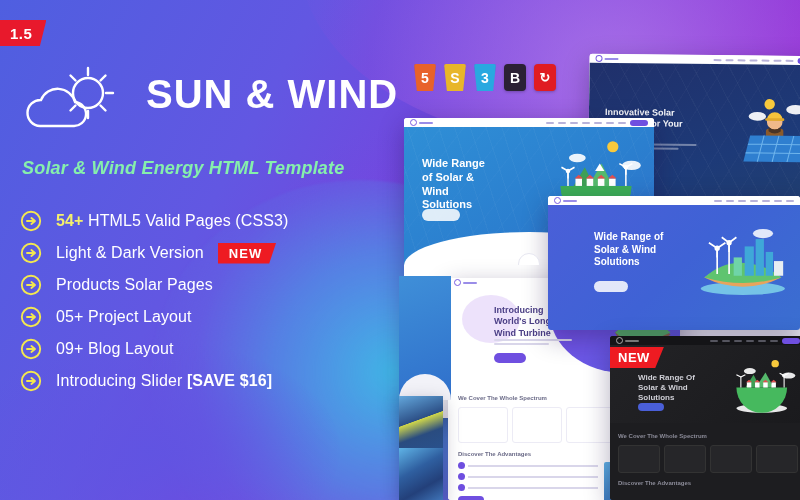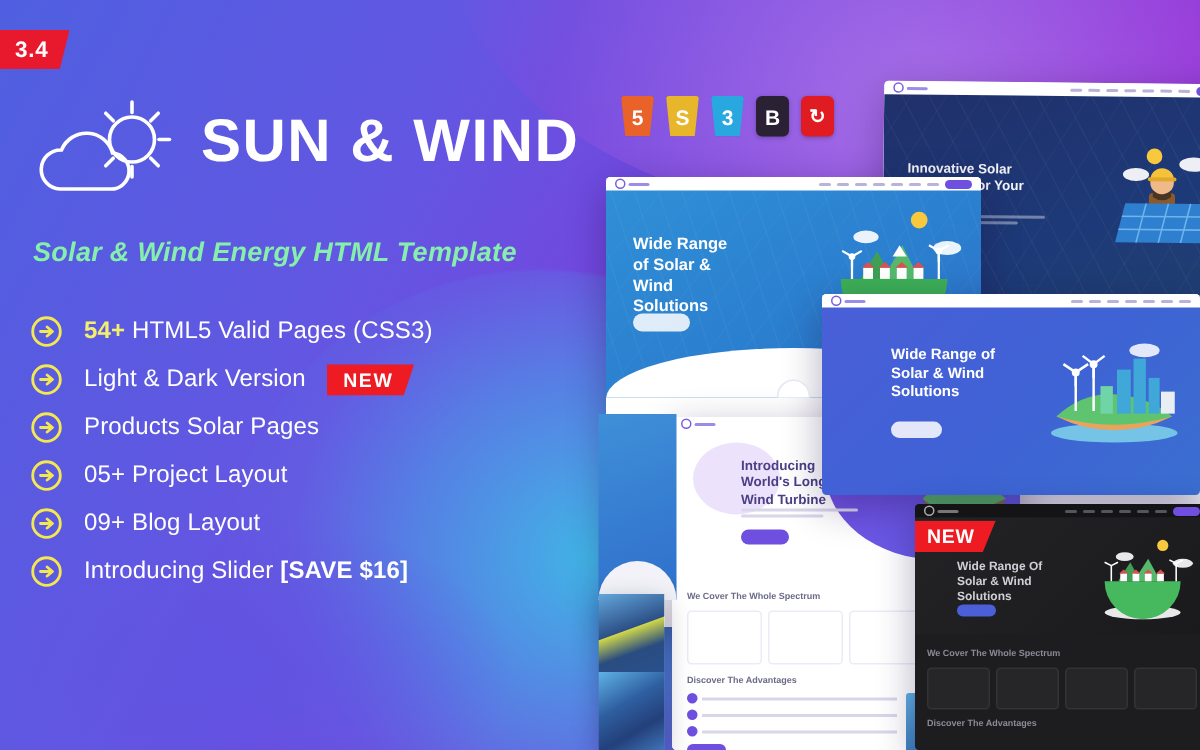--- a/index.html
+++ b/index.html
@@ -25,21 +25,21 @@
 
   
   .ribbon{position:absolute;left:0;top:20px;height:26px;padding:0 14px 0 10px;
     background:#e8192c;color:#fff;font-size:15px;font-weight:bold;
     display:flex;align-items:center;letter-spacing:.5px;
     clip-path:polygon(0 0,100% 0,86% 100%,0 100%);z-index:20;}
 
   
   .logo-wrap{position:absolute;left:22px;top:62px;display:flex;align-items:flex-start;z-index:15;}
   .logo-mark{width:108px;height:72px;flex:none;}
-  .logo-text{margin-left:4px;padding-top:12px;}
+  .logo-text{margin-left:16px;padding-top:12px;}
   .logo-main{font-size:40px;font-weight:bold;color:#fff;letter-spacing:1px;line-height:1;
     font-family:"Liberation Sans", sans-serif;}
   .logo-sub-row{display:flex;align-items:center;margin-top:9px;}
   .logo-wave{width:68px;height:14px;margin-right:12px;flex:none;}
   .logo-sub{font-size:17px;color:#ffffff;letter-spacing:7px;line-height:1;}
 
   
   .tagline{position:absolute;left:22px;top:158px;font-size:18px;font-style:italic;
     font-weight:bold;color:#86efac;letter-spacing:.2px;z-index:15;white-space:nowrap;}
 
@@ -137,21 +137,21 @@
 
 <div class="poster">
 
   <div class="bg-base"></div>
   <div class="bg-arc"></div>
   <div class="bg-blob2"></div>
   <div class="bg-blob"></div>
   <div class="bg-streak"></div>
 
   <div class="ribbon">
-    <span>3.4</span>
+    <span>1.5</span>
   </div>
 
   <div class="logo-wrap">
     <svg class="logo-mark" viewBox="0 0 108 72">
       <g fill="none" stroke="#ffffff" stroke-width="2.4" stroke-linecap="round">
         <circle cx="66" cy="31" r="15"></circle>
         <line x1="66" y1="6" x2="66" y2="13"></line>
         <line x1="48.5" y1="13.5" x2="53.5" y2="18.5"></line>
         <line x1="83.5" y1="13.5" x2="78.5" y2="18.5"></line>
         <line x1="91" y1="31" x2="84" y2="31"></line>

